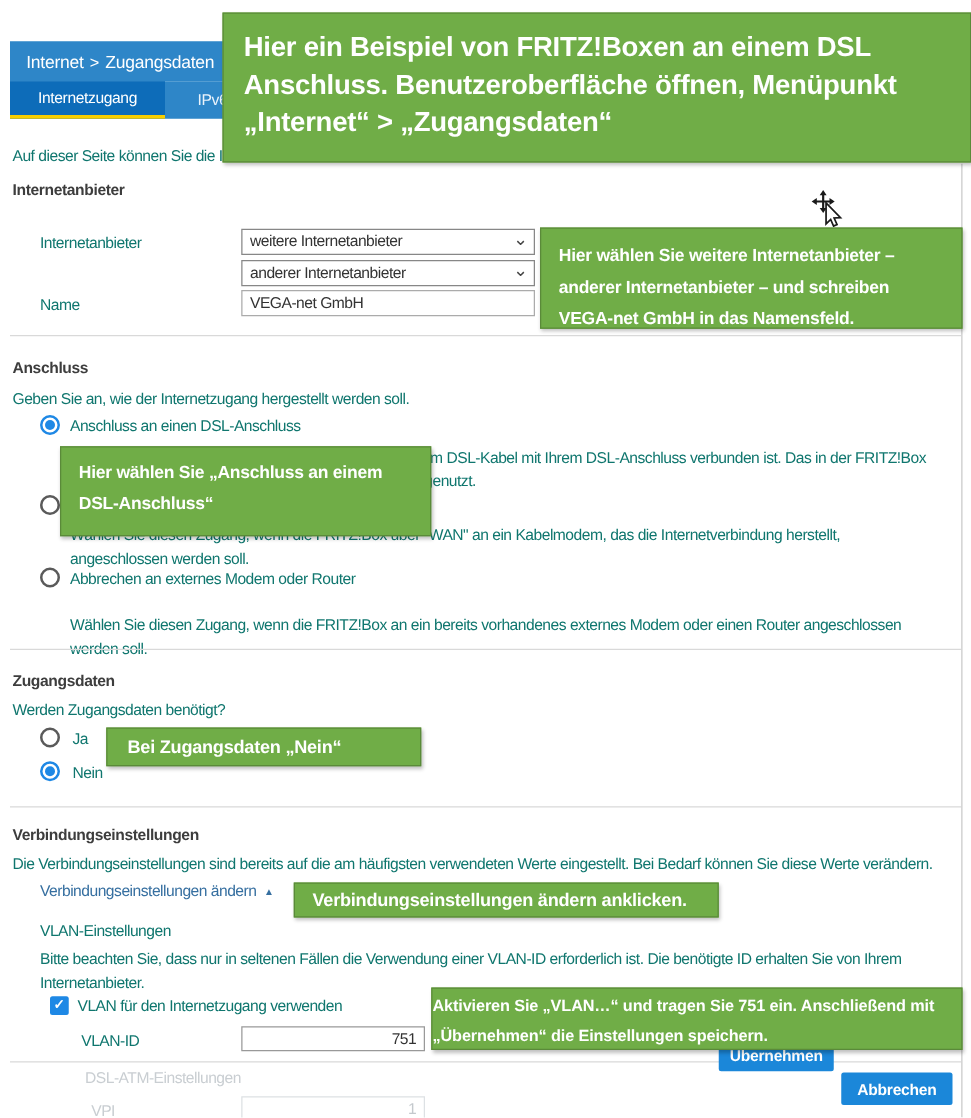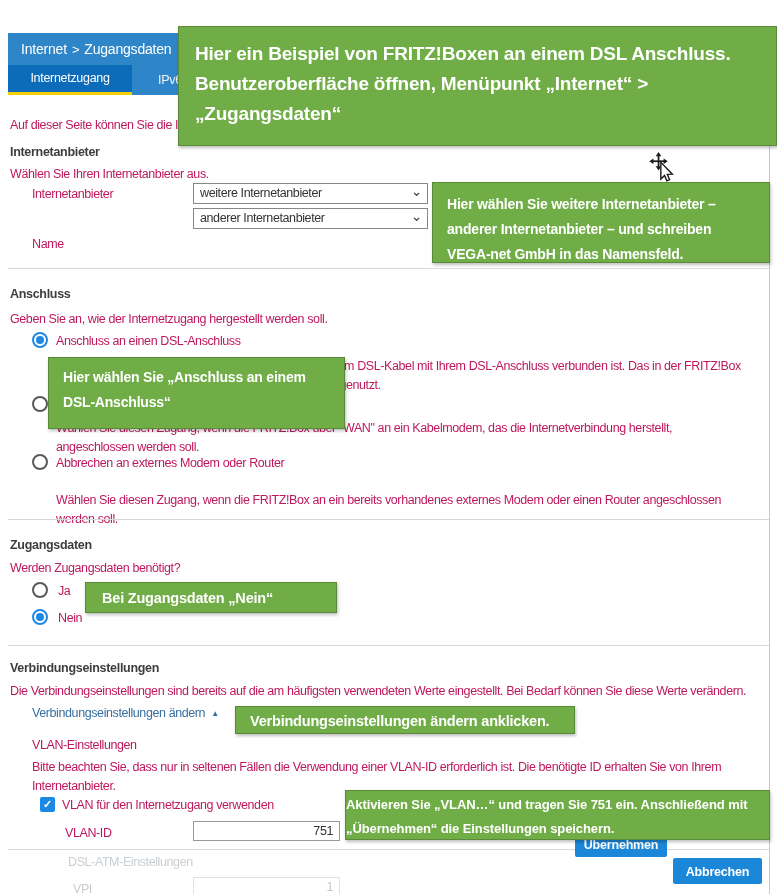--- a/index.html
+++ b/index.html
@@ -1,18 +1,18 @@
 <!DOCTYPE html>
 <html><head>
 <meta charset="utf-8">
 <style>
   html,body{margin:0;padding:0;}
   .screen{position:relative;width:777px;height:894px;background:#ffffff;overflow:hidden;
           font-family:"Liberation Sans",sans-serif;color:#474747;}
-  .txt{font-size:12.5px;letter-spacing:-0.4px;line-height:15px;color:#be185d;}
+  .txt{font-size:12.5px;letter-spacing:-0.4px;line-height:15px;color:#0f766e;}
   .h{font-size:12.5px;letter-spacing:-0.3px;font-weight:700;color:#3d3d3d;}
   .abs{position:absolute;}
   .divider{position:absolute;left:8px;width:761px;height:1px;background:#d9d9d9;}
   .vline{position:absolute;left:769px;top:131px;height:763px;width:1px;background:#c9c9c9;}
 
   
   .header{position:absolute;left:8px;top:33px;width:761px;}
   .crumb-row{height:32px;background:#2e86c8;color:#fff;font-size:14px;letter-spacing:-0.2px;
              line-height:32px;padding-left:13px;}
   .crumb-row span{cursor:default;}
@@ -46,22 +46,22 @@
 
   .btn{position:absolute;height:26px;background:#1b87d9;color:#fff;border:none;border-radius:2px;
        font-family:"Liberation Sans",sans-serif;font-size:12.5px;font-weight:700;
        letter-spacing:-0.2px;line-height:26px;text-align:center;cursor:pointer;}
 
   .dim{color:#c9ced2;}
 
   
   .note{position:absolute;background:#70ad47;border:1px solid #5a8a39;box-sizing:border-box;
         color:#fff;font-weight:700;box-shadow:1px 2px 3px rgba(0,0,0,0.25);z-index:5;}
-  .note1{left:178px;top:10px;width:599px;height:120px;font-size:19px;line-height:30px;
-         padding:12px 16px;letter-spacing:-0.2px;margin-top:16px;}
+  .note1{left:178px;top:10px;width:599px;height:120px;font-size:22px;line-height:30px;
+         padding:12px 16px;letter-spacing:-0.2px;}
   .note2{left:432px;top:182px;width:338px;height:81px;font-size:14px;line-height:25px;
          padding:9px 14px;letter-spacing:-0.2px;}
   .note3{left:48px;top:357px;width:297px;height:72px;font-size:14px;line-height:25px;
          padding:7px 14px;letter-spacing:-0.2px;}
   .note4{left:85px;top:582px;width:252px;height:31px;font-size:14.5px;line-height:31px;
          padding:0 16px;letter-spacing:-0.2px;}
   .note5{left:235px;top:706px;width:340px;height:28px;font-size:14.5px;line-height:28px;
          padding:0 14px;letter-spacing:-0.2px;}
   .note6{left:345px;top:790px;width:425px;height:50px;font-size:13px;line-height:24px;
          padding:2px 0;letter-spacing:-0.1px;}
@@ -79,32 +79,32 @@
     </div>
     <div class="tabs-row">
       <div class="tab active">Internetzugang</div>
       <div class="tab inactive">IPv6</div>
     </div>
   </div>
 
   <div class="abs txt" style="left:10px;top:118px;white-space:nowrap;">Auf dieser Seite können Sie die I</div>
 
   <div class="abs h" style="left:10px;top:145px;">Internetanbieter</div>
-  <div class="abs txt" style="left:10px;top:167px;">Wählen Sie Ihren Internetanbieter aus.</div>
 
   <div class="abs txt" style="left:32px;top:187px;">Internetanbieter</div>
   <div class="select" style="left:193px;top:183px;">
     <span>weitere Internetanbieter</span>
     <span class="chev">⌄</span>
   </div>
   <div class="select" style="left:193px;top:208px;">
     <span>anderer Internetanbieter</span>
     <span class="chev">⌄</span>
   </div>
   <div class="abs txt" style="left:32px;top:237px;">Name</div>
+  <div class="input" style="left:193px;top:232px;">VEGA-net GmbH</div>
 
   <div class="divider" style="top:268px;"></div>
 
   <div class="abs h" style="left:10px;top:287px;">Anschluss</div>
   <div class="abs txt" style="left:10px;top:312px;">Geben Sie an, wie der Internetzugang hergestellt werden soll.</div>
 
   <div class="radio sel" style="left:32px;top:332px;"></div>
   <div class="abs txt" style="left:56px;top:334px;">Anschluss an einen DSL-Anschluss</div>
   <div class="abs txt" style="left:56px;top:357px;width:692px;line-height:19px;">Wählen Sie diesen Zugang, wenn die FRITZ!Box mit dem DSL-Kabel mit Ihrem DSL-Anschluss verbunden ist. Das in der FRITZ!Box integrierte DSL-Modem wird für die Internetverbindung genutzt.</div>
 

